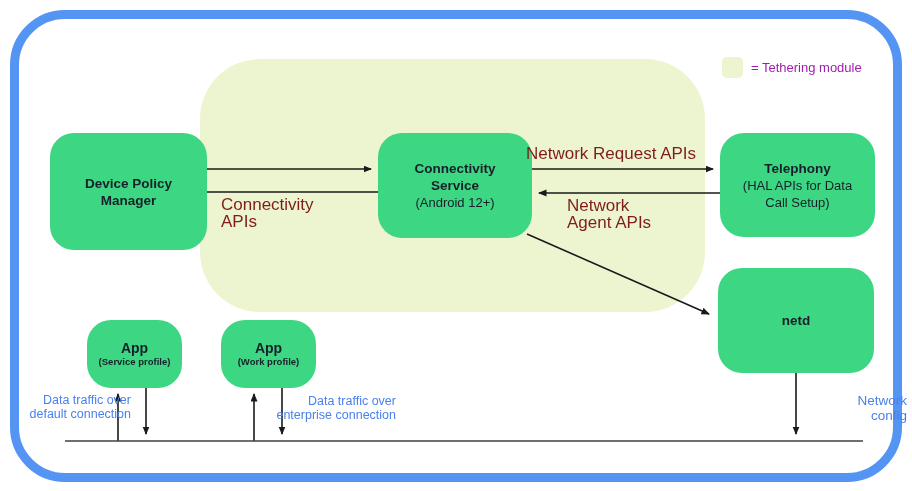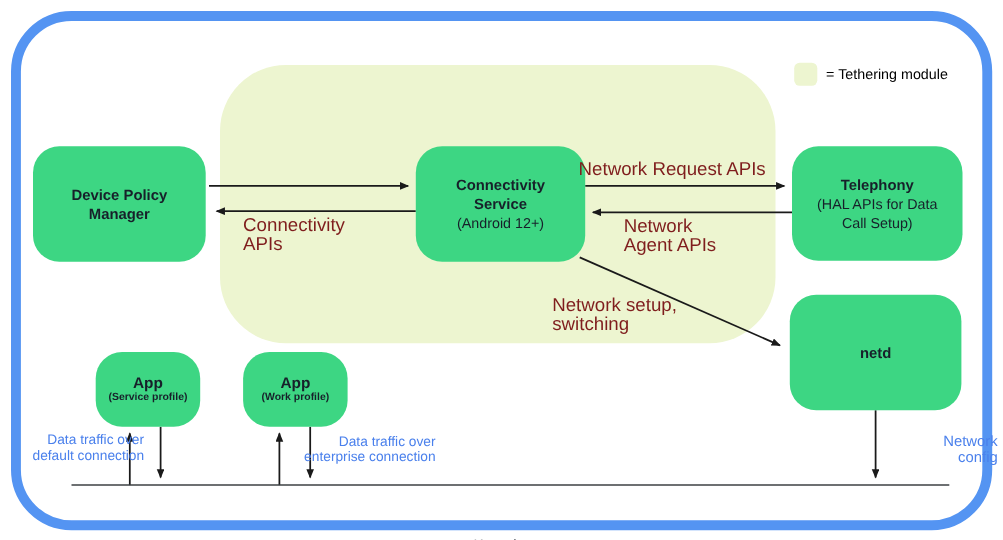--- a/index.html
+++ b/index.html
@@ -11,21 +11,21 @@
     position:absolute;left:10px;top:10px;width:892px;height:472px;
     border:9px solid #5494f2;border-radius:55px;box-sizing:border-box;
     background:transparent;
   }
   .tether-region{
     position:absolute;left:200px;top:59px;width:505px;height:253px;
     background:#edf5d0;border-radius:60px;
   }
   .legend{position:absolute;left:722px;top:57px;display:flex;align-items:center;gap:8px;}
   .legend-swatch{width:21px;height:21px;background:#edf5d0;border-radius:5px;}
-  .legend-label{font-size:13px;color:#000000;}
+  .legend-label{font-size:13px;color:#a21caf;}
   .gbox{
     position:absolute;background:#3dd683;border-radius:24px;
     display:flex;flex-direction:column;align-items:center;justify-content:center;
     text-align:center;color:#17202a;
   }
   .btitle{font-weight:bold;font-size:13.5px;line-height:17px;white-space:pre-line;}
   .bsub{font-size:13px;line-height:17px;white-space:pre-line;}
   .app-title{font-weight:bold;font-size:14px;line-height:16px;}
   .app-sub{font-weight:bold;font-size:9.5px;line-height:12px;}
   .lbl{
@@ -65,21 +65,21 @@
     <line x1="720" y1="193" x2="539" y2="193" stroke="#1a1a1a" stroke-width="1.6" marker-end="url(#ah)"></line>
     <line x1="527" y1="234" x2="709" y2="314" stroke="#1a1a1a" stroke-width="1.6" marker-end="url(#ah)"></line>
     <line x1="796" y1="373" x2="796" y2="434" stroke="#1a1a1a" stroke-width="1.6" marker-end="url(#ah)"></line>
     <line x1="118" y1="441" x2="118" y2="394" stroke="#1a1a1a" stroke-width="1.6" marker-end="url(#ah)"></line>
     <line x1="146" y1="388" x2="146" y2="434" stroke="#1a1a1a" stroke-width="1.6" marker-end="url(#ah)"></line>
     <line x1="254" y1="441" x2="254" y2="394" stroke="#1a1a1a" stroke-width="1.6" marker-end="url(#ah)"></line>
     <line x1="282" y1="388" x2="282" y2="434" stroke="#1a1a1a" stroke-width="1.6" marker-end="url(#ah)"></line>
     <line x1="65" y1="441" x2="863" y2="441" stroke="#3c4043" stroke-width="1.4"></line>
   </svg>
 
-  <div class="gbox" style="left:30px;top:133px;width:157px;height:105px">
+  <div class="gbox" style="left:50px;top:133px;width:157px;height:117px">
     <div class="btitle">Device Policy
 Manager</div>
   </div>
 
   <div class="gbox" style="left:378px;top:133px;width:154px;height:105px">
     <div class="btitle">Connectivity
 Service</div>
     <div class="bsub">(Android 12+)</div>
   </div>
 
@@ -101,22 +101,20 @@
   <div class="gbox" style="left:221px;top:320px;width:95px;height:68px">
     <div class="app-title">App</div>
     <div class="app-sub">(Work profile)</div>
   </div>
 
   <div class="lbl" style="left:221px;top:196px;width:120px">Connectivity
 APIs</div>
   <div class="lbl" style="left:526px;top:145px;width:200px">Network Request APIs</div>
   <div class="lbl" style="left:567px;top:197px;width:120px">Network
 Agent APIs</div>
-  <div class="lbl" style="left:502px;top:269px;width:120px">Network setup,
-switching</div>
 
   <div class="blue-lbl" style="left:11px;top:393px;width:120px">Data traffic over
 default connection</div>
   <div class="blue-lbl" style="left:276px;top:394px;width:120px">Data traffic over
 enterprise connection</div>
   <div class="blue-lbl" style="left:787px;top:393px;width:120px;font-size:13.5px;line-height:15px">Network
 config</div>
 
   <div class="kernel-lbl" style="left:400px;top:447px;width:100px">Kernel</div>
 

